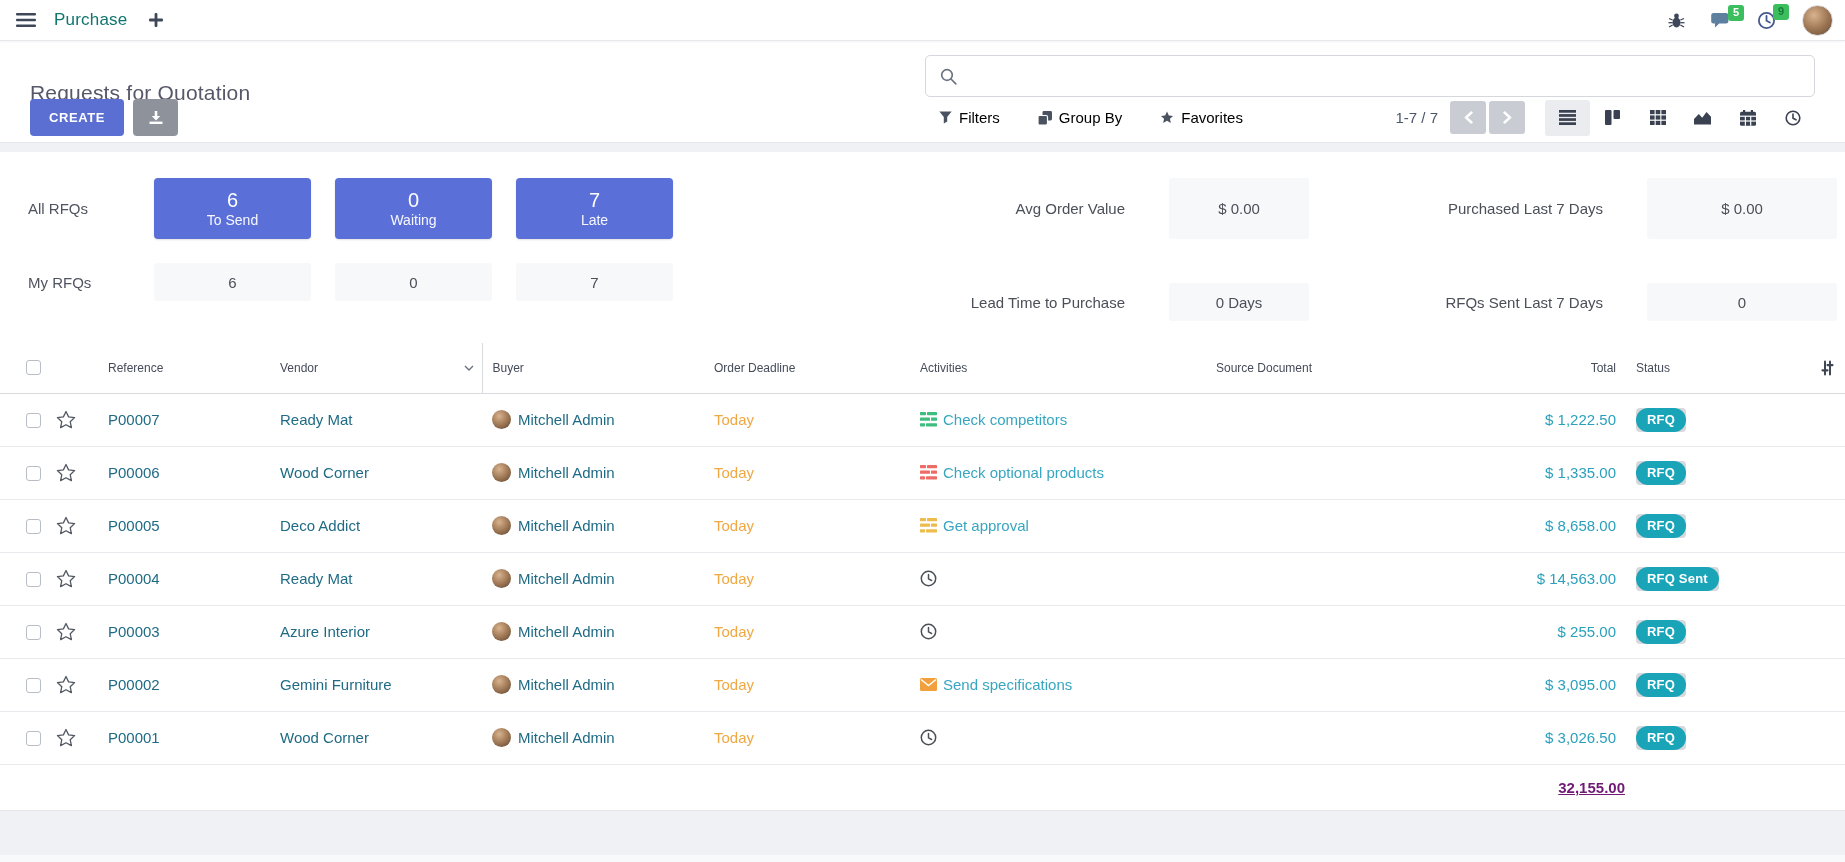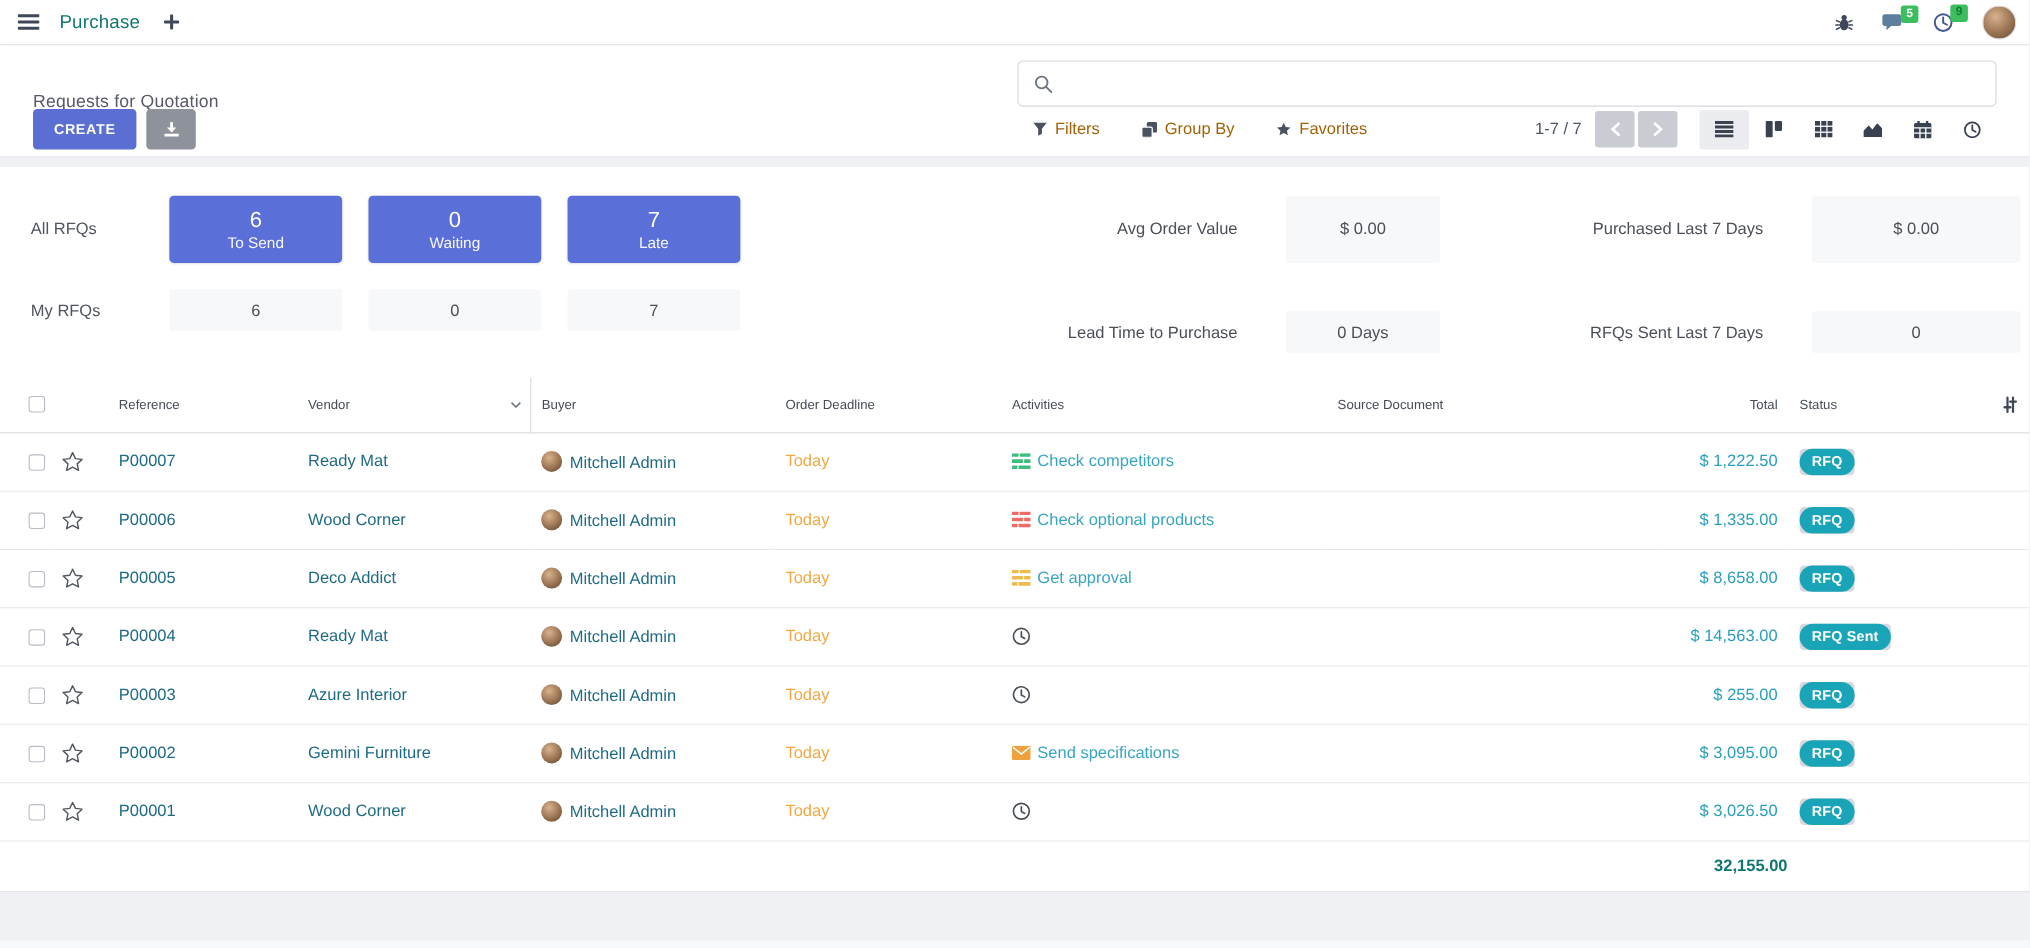--- a/index.html
+++ b/index.html
@@ -27,37 +27,37 @@
   .nav-badge{position:absolute;top:-7px;right:-13px;background:#3cbd5e;color:#fff;
     font-size:11px;font-weight:700;line-height:1;padding:2px 5px 3px;border-radius:3px;}
   .nav-badge.dark{color:#157d38;}
   .avatar-lg{width:31px;height:31px;border-radius:50%;
     background:radial-gradient(circle at 38% 32%, #d8b38d, #9a7352 55%, #6b4f38 95%);
     border:1px solid #d9dade;cursor:pointer;}
 
   
   .cp{background:#fff;padding:14px 30px 6px 30px;flex:0 0 auto;}
   .cp-top{display:flex;align-items:center;height:42px;}
-  .page-title{font-size:16px;font-weight:400;color:#56586a;letter-spacing:.2px;margin-top:34px;}
+  .page-title{font-size:21px;font-weight:400;color:#56586a;letter-spacing:.2px;margin-top:34px;}
   .search-box{margin-left:auto;width:890px;height:42px;border:1px solid #d5d7dc;border-radius:5px;
     display:flex;align-items:center;padding:0 12px 0 14px;background:#fff;}
   .search-box input{flex:1;border:none;outline:none;font-size:15px;color:#3f4654;
     font-family:"Liberation Sans",sans-serif;background:transparent;}
   .search-box input::placeholder{color:#cdd0d6;}
   .search-ico{color:#6b7280;flex:0 0 auto;}
 
   .cp-bottom{display:flex;align-items:center;margin-top:2px;height:37px;}
   .btn-create{background:#5b6fd3;color:#fff;border:none;border-radius:4px;height:37px;
     padding:0 19px;font-size:13px;font-weight:700;letter-spacing:.6px;cursor:pointer;
     font-family:"Liberation Sans",sans-serif;}
   .btn-export{background:#8d929b;color:#fff;border:none;border-radius:4px;height:37px;width:45px;
     margin-left:9px;display:flex;align-items:center;justify-content:center;cursor:pointer;}
   .cp-right{margin-left:auto;width:890px;display:flex;align-items:center;}
   .search-opts{display:flex;align-items:center;gap:38px;padding-left:14px;}
-  .opt{display:flex;align-items:center;gap:7px;font-size:15px;color:#a16207;cursor:pointer;}
+  .opt{display:flex;align-items:center;gap:7px;font-size:15px;color:#000000;cursor:pointer;}
   .opt .o-ico{color:#4a5260;}
   .pager{margin-left:auto;display:flex;align-items:center;gap:12px;}
   .pager-range{font-size:15px;color:#4a5568;white-space:nowrap;}
   .pager-btns{display:flex;gap:3px;}
   .pg-btn{width:36px;height:33px;background:#c9ccd3;border:none;border-radius:3px;color:#fff;
     display:flex;align-items:center;justify-content:center;cursor:pointer;}
   .view-switcher{display:flex;align-items:center;margin-left:20px;}
   .vs-item{width:45px;height:36px;display:flex;align-items:center;justify-content:center;
     color:#3a4150;cursor:pointer;border-radius:3px;}
   .vs-item.active{background:#ebecef;}
@@ -109,21 +109,21 @@
   .act-ico.c-red{color:#ee6b66;}
   .act-ico.c-orange{color:#eebb4d;}
   .act-ico.c-env{color:#f0a13e;}
   .act-ico.c-gray{color:#495057;}
   .act-label{color:#38a6c1;margin-left:6px;font-size:15px;}
   .badge-wrap{display:inline-block;background:#d6d8dc;border-radius:4px;line-height:0;}
   .badge{display:inline-block;background:#1aa4b8;color:#fff;font-size:13px;font-weight:700;
     line-height:1;padding:5px 11px 6px;border-radius:999px;letter-spacing:.2px;}
   .adjust-ico{color:#3f4654;cursor:pointer;float:right;}
   tfoot td{height:46px;font-size:15px;font-weight:700;color:#3c4454;}
-  tfoot td.c-total{color:#0f766e;}
+  tfoot td.c-total{color:#701a75;text-decoration:underline;}
 
   
   .bottom-gray{flex:1 1 auto;background:#f0f1f4;border-top:1px solid #e4e5e9;position:relative;}
   .bottom-strip{position:absolute;left:0;right:0;bottom:0;height:7px;background:#f8f9fa;}
 </style>
 </head>
 <body>
 
 <div class="screen">
 

